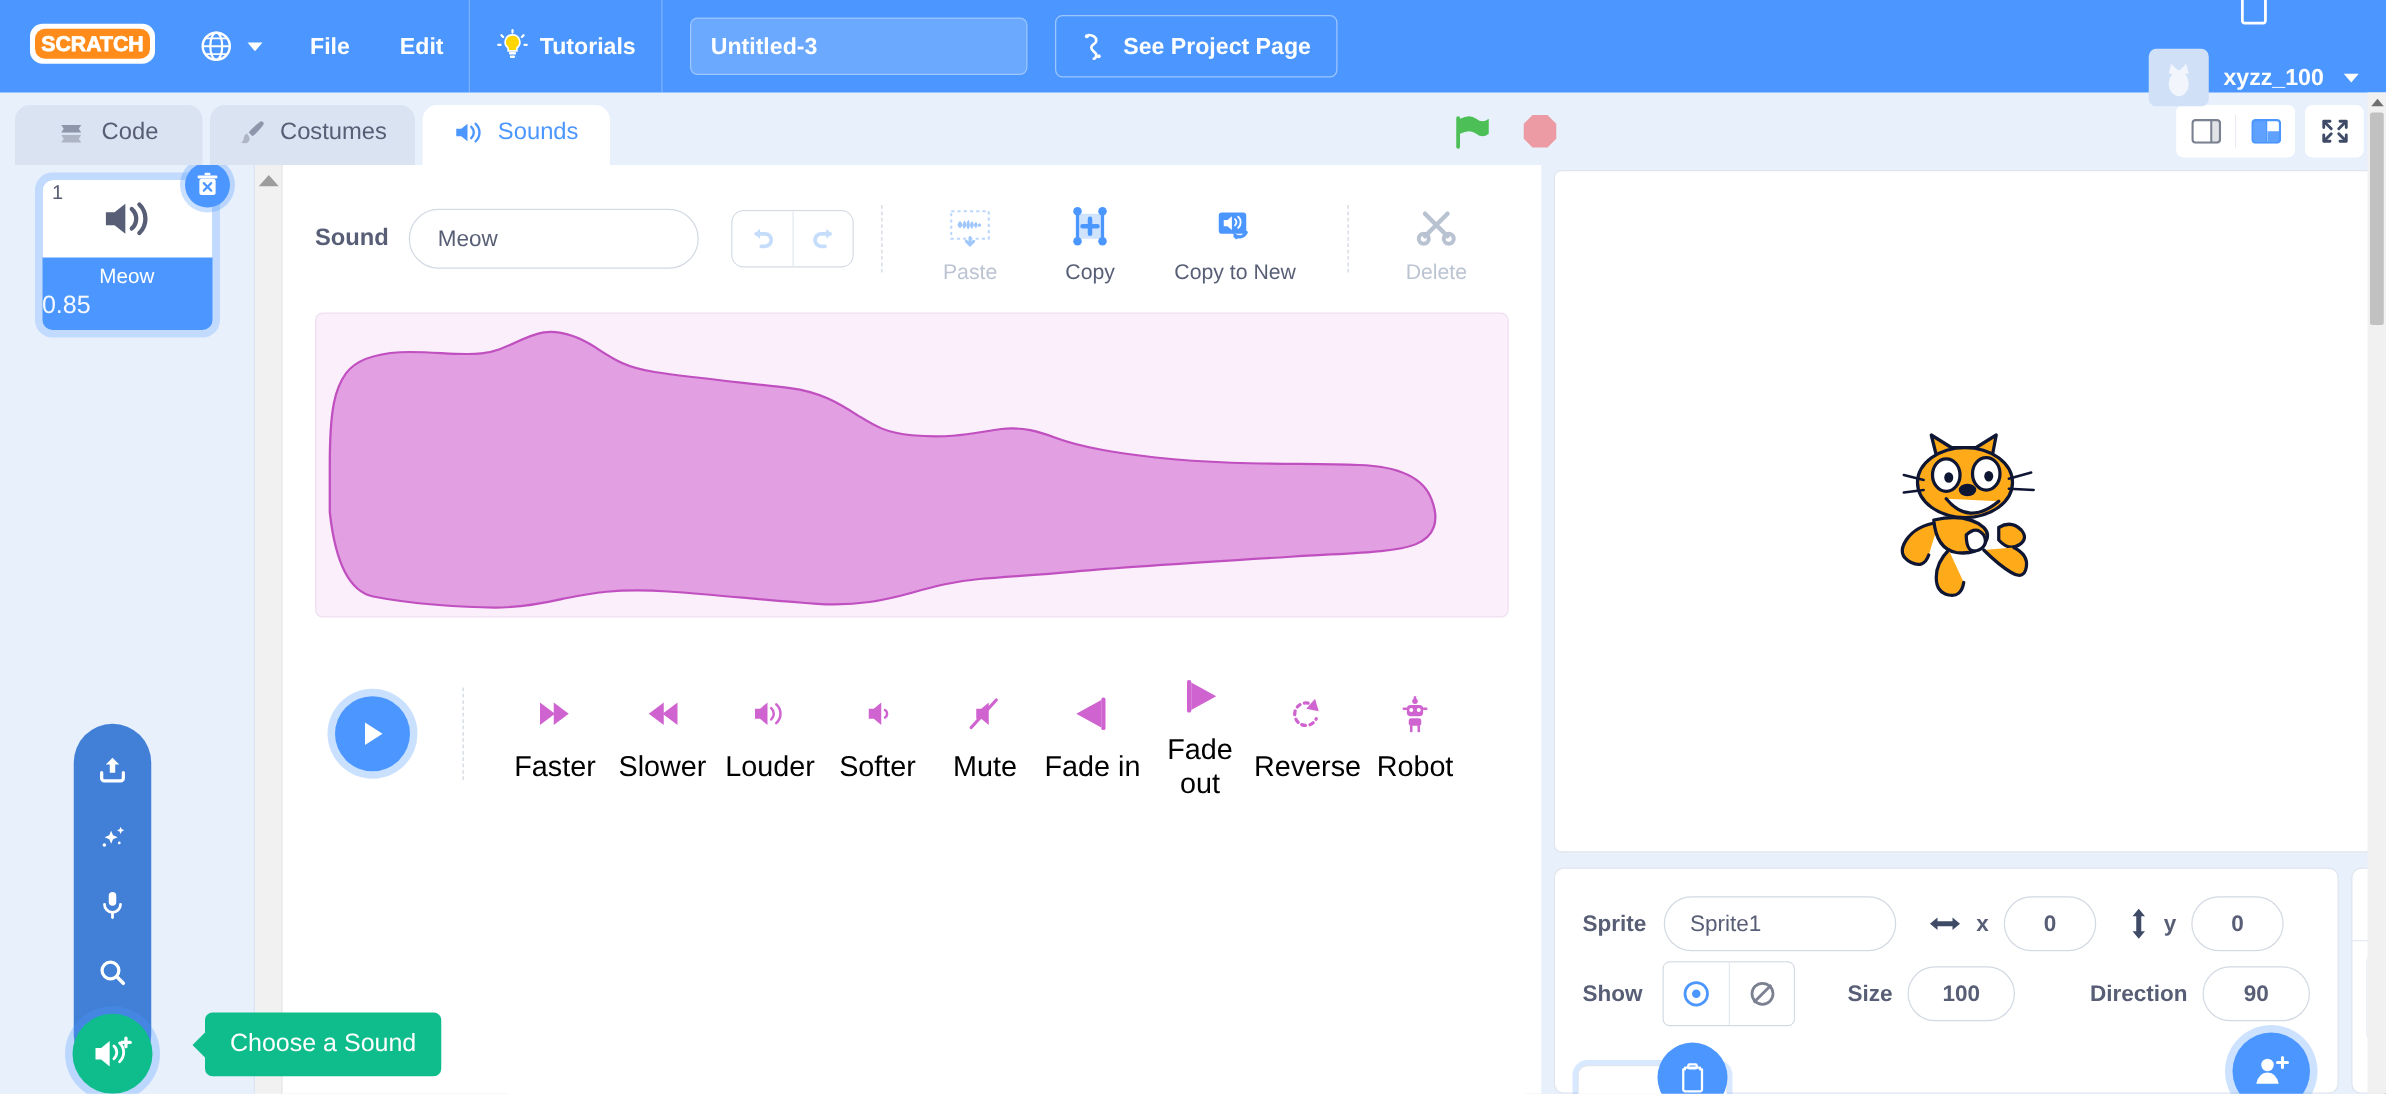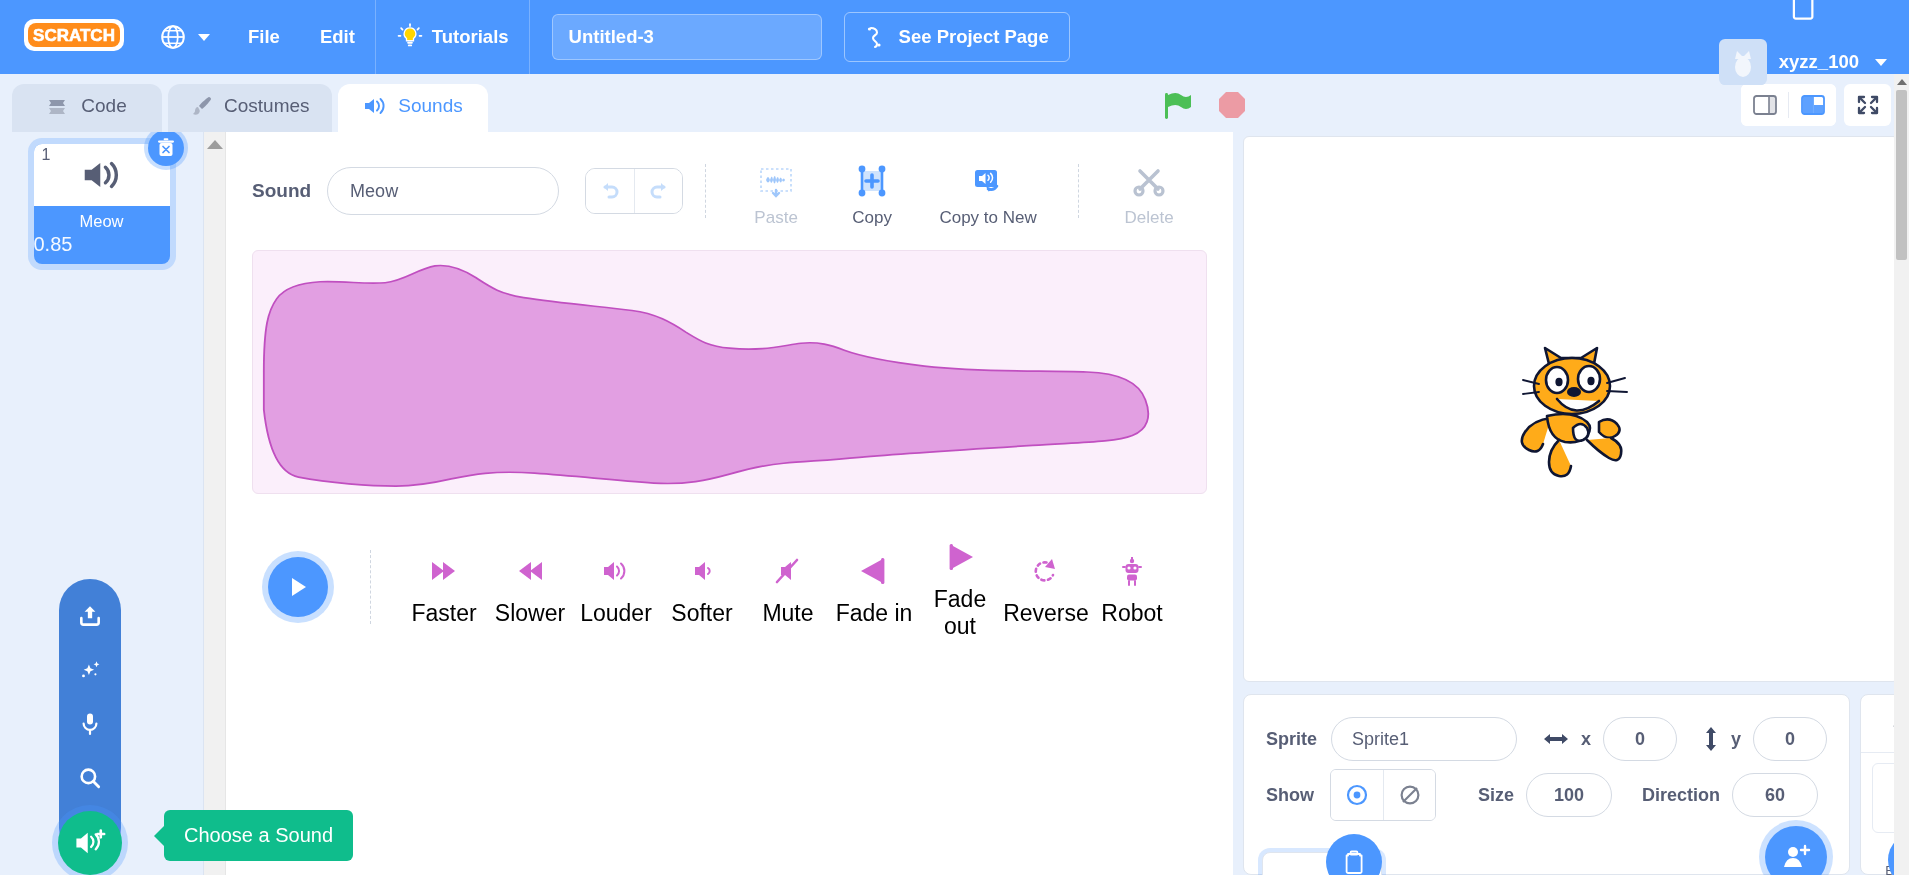--- a/index.html
+++ b/index.html
@@ -860,22 +860,22 @@
             </div>
             <div class="showbtn">
               <svg width="24" height="24" viewBox="0 0 24 24">
                 <circle cx="12" cy="12" r="8.4" fill="none" stroke="#7b8190" stroke-width="2.2"></circle>
                 <line x1="5" y1="19" x2="19" y2="5" stroke="#7b8190" stroke-width="2.2"></line>
               </svg>
             </div>
           </div>
           <span class="sp-lbl" style="margin-left:42px">Size</span>
           <div class="pill num w2">100</div>
-          <span class="sp-lbl" style="margin-left:30px">Direction</span>
-          <div class="pill num w2">60</div>
+          <span class="sp-lbl" style="margin-left:60px">Direction</span>
+          <div class="pill num w2">90</div>
         </div>
 
         <div class="sp-sprite-card"></div>
         <div class="sp-left-circle">
           <svg width="24" height="26" viewBox="0 0 24 26">
             <path d="M6 5 h12 v1.5 h1.6 v16 a1.5 1.5 0 0 1 -1.5 1.5 h-12 a1.5 1.5 0 0 1 -1.5 -1.5 v-16 h1.4 z" fill="none" stroke="#fff" stroke-width="1.8" stroke-linejoin="round"></path>
             <rect x="8.6" y="2.5" width="6.8" height="3.2" rx="1" fill="none" stroke="#fff" stroke-width="1.8"></rect>
           </svg>
         </div>
         <div class="sp-add">

